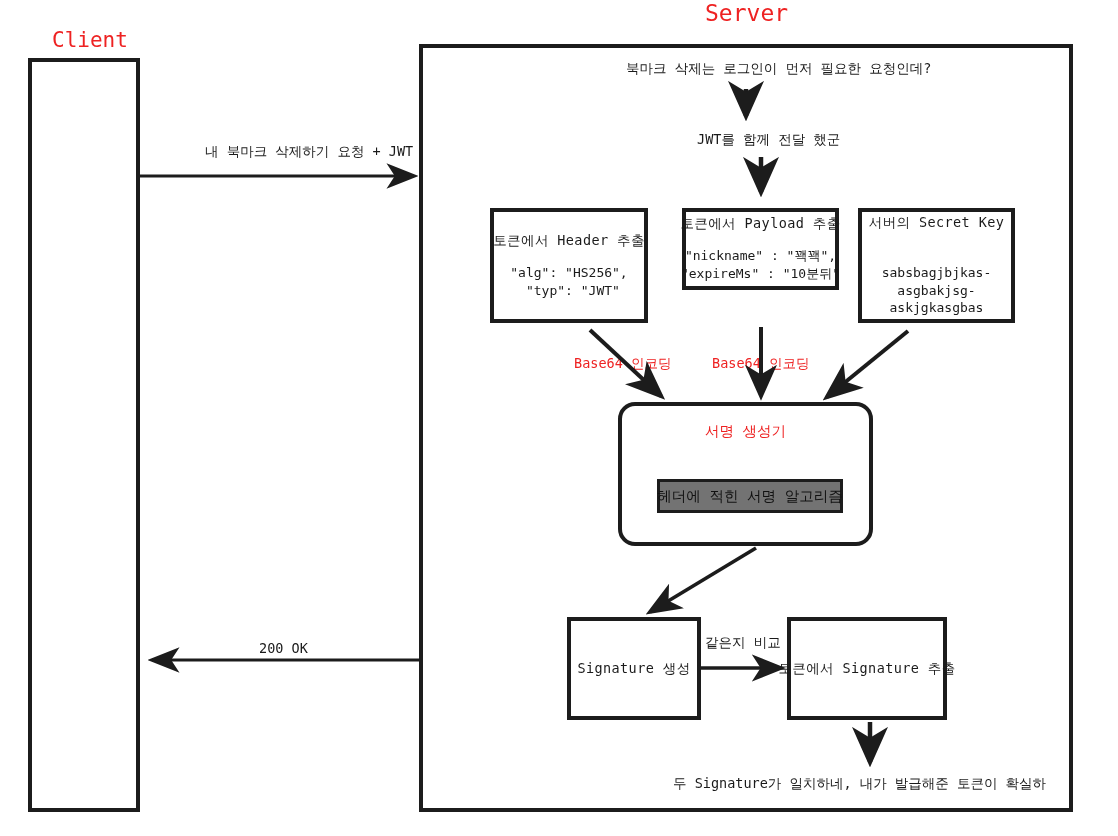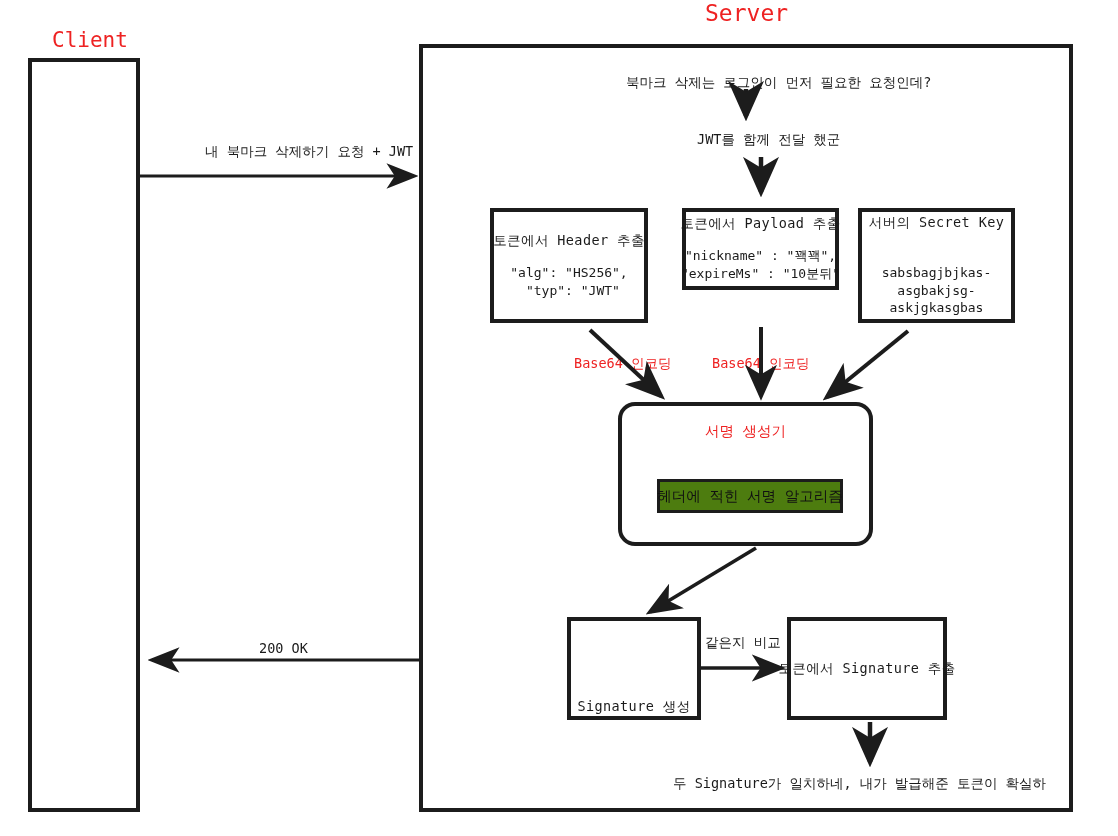--- a/index.html
+++ b/index.html
@@ -86,44 +86,44 @@
     font-family: "DejaVu Sans Mono", "Liberation Mono", monospace;
     white-space: nowrap;
   }
   .inner-box {
     position: absolute;
     left: 35px;
     top: 73px;
     width: 186px;
     height: 34px;
     border: 3px solid #1c1c1c;
-    background: #4d7c0f;
+    background: #737373;
     box-sizing: border-box;
     display: flex;
     align-items: center;
     justify-content: center;
     font-family: "DejaVu Sans Mono", "Liberation Mono", monospace;
     font-size: 14.5px;
     color: #111;
     white-space: nowrap;
   }
 
-  .box-siggen-out { left: 567px; top: 617px; width: 134px; height: 103px; justify-content: flex-end; }
+  .box-siggen-out { left: 567px; top: 617px; width: 134px; height: 103px; }
   .box-sigextract { left: 787px; top: 617px; width: 160px; height: 103px; }
   .box-siggen-out .hd, .box-sigextract .hd { font-size: 13.5px; }
 
   .note {
     position: absolute;
     font-family: "DejaVu Sans Mono", "Liberation Mono", monospace;
     font-size: 13.5px;
     color: #1a1a1a;
     white-space: nowrap;
     line-height: 1;
   }
-  .note-q1 { left: 626px; top: 76px; }
+  .note-q1 { left: 626px; top: 62px; }
   .note-q2 { left: 697px; top: 133px; }
   .note-final { left: 673px; top: 777px; }
   .note-compare { left: 705px; top: 636px; }
   .note-req { left: 205px; top: 145px; }
   .note-ok { left: 259px; top: 642px; }
 
   .note-red {
     position: absolute;
     font-family: "DejaVu Sans Mono", "Liberation Mono", monospace;
     font-size: 13.5px;

